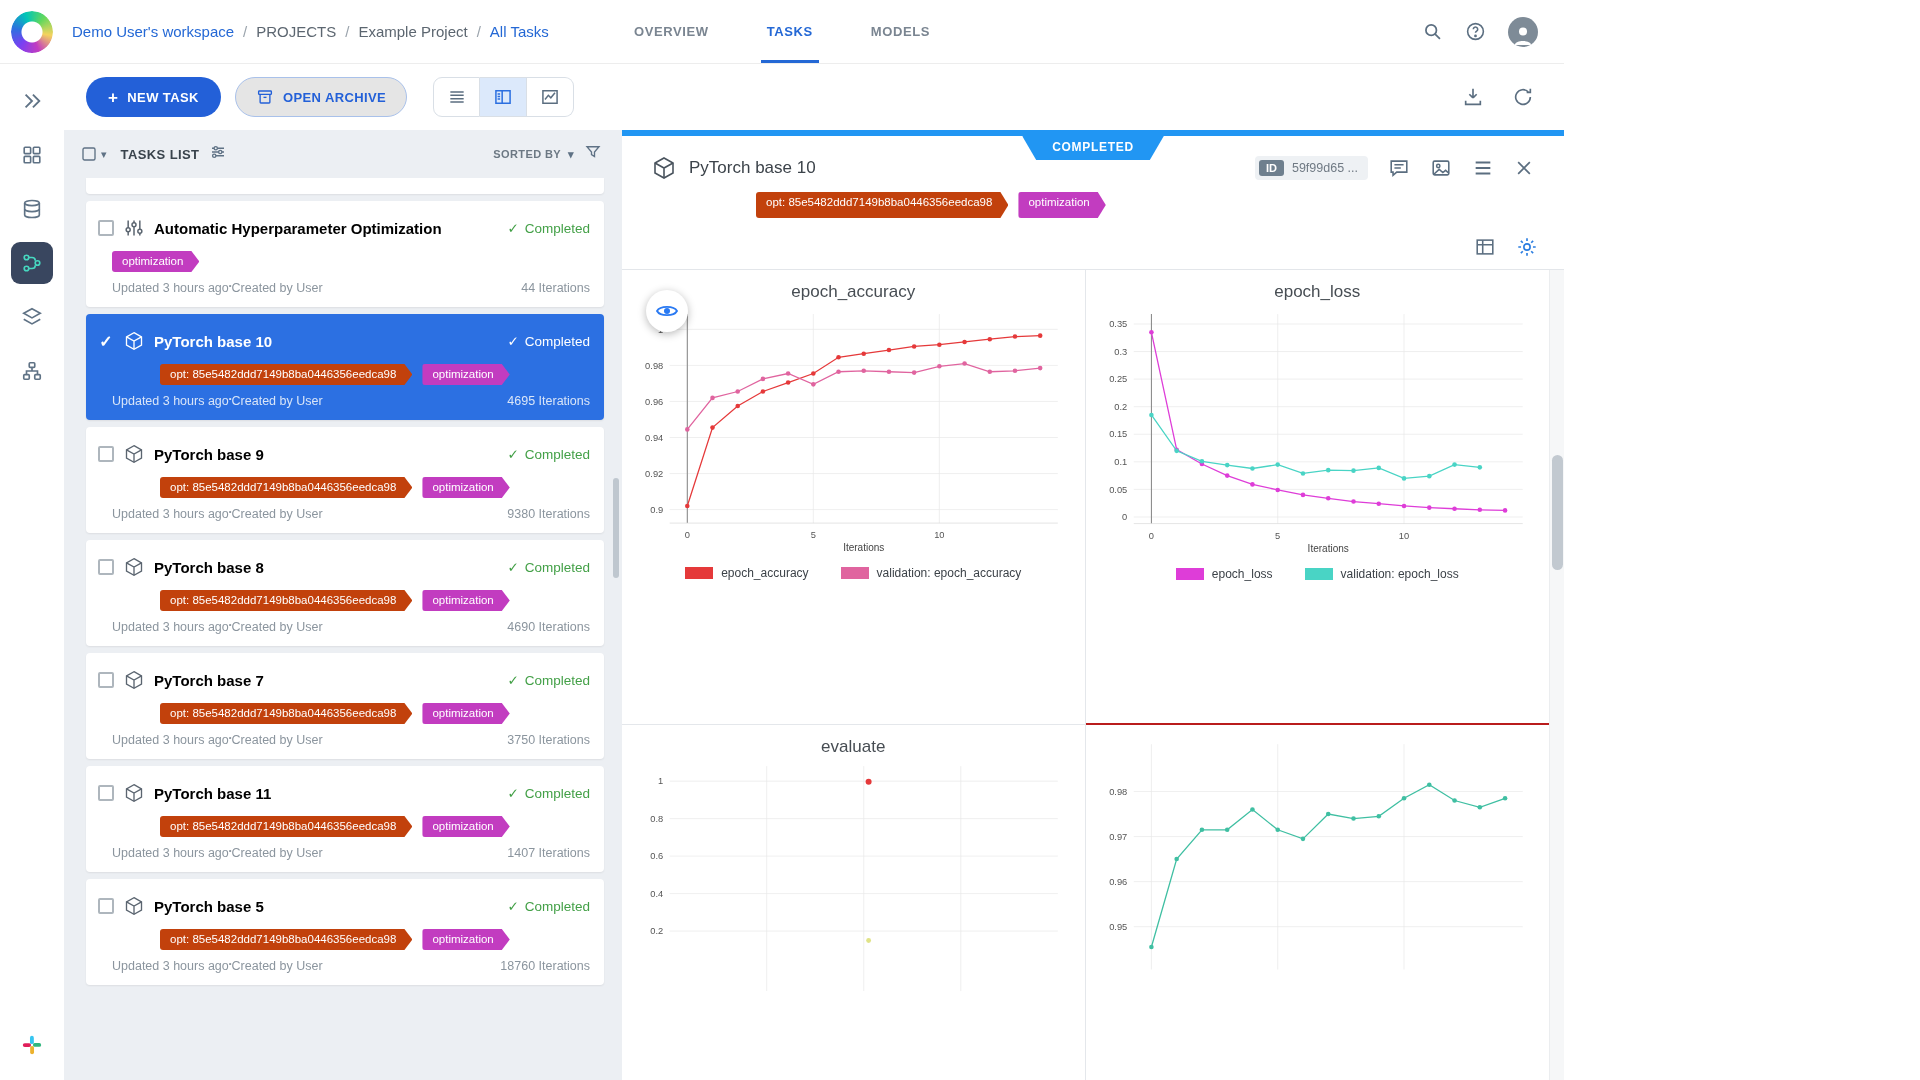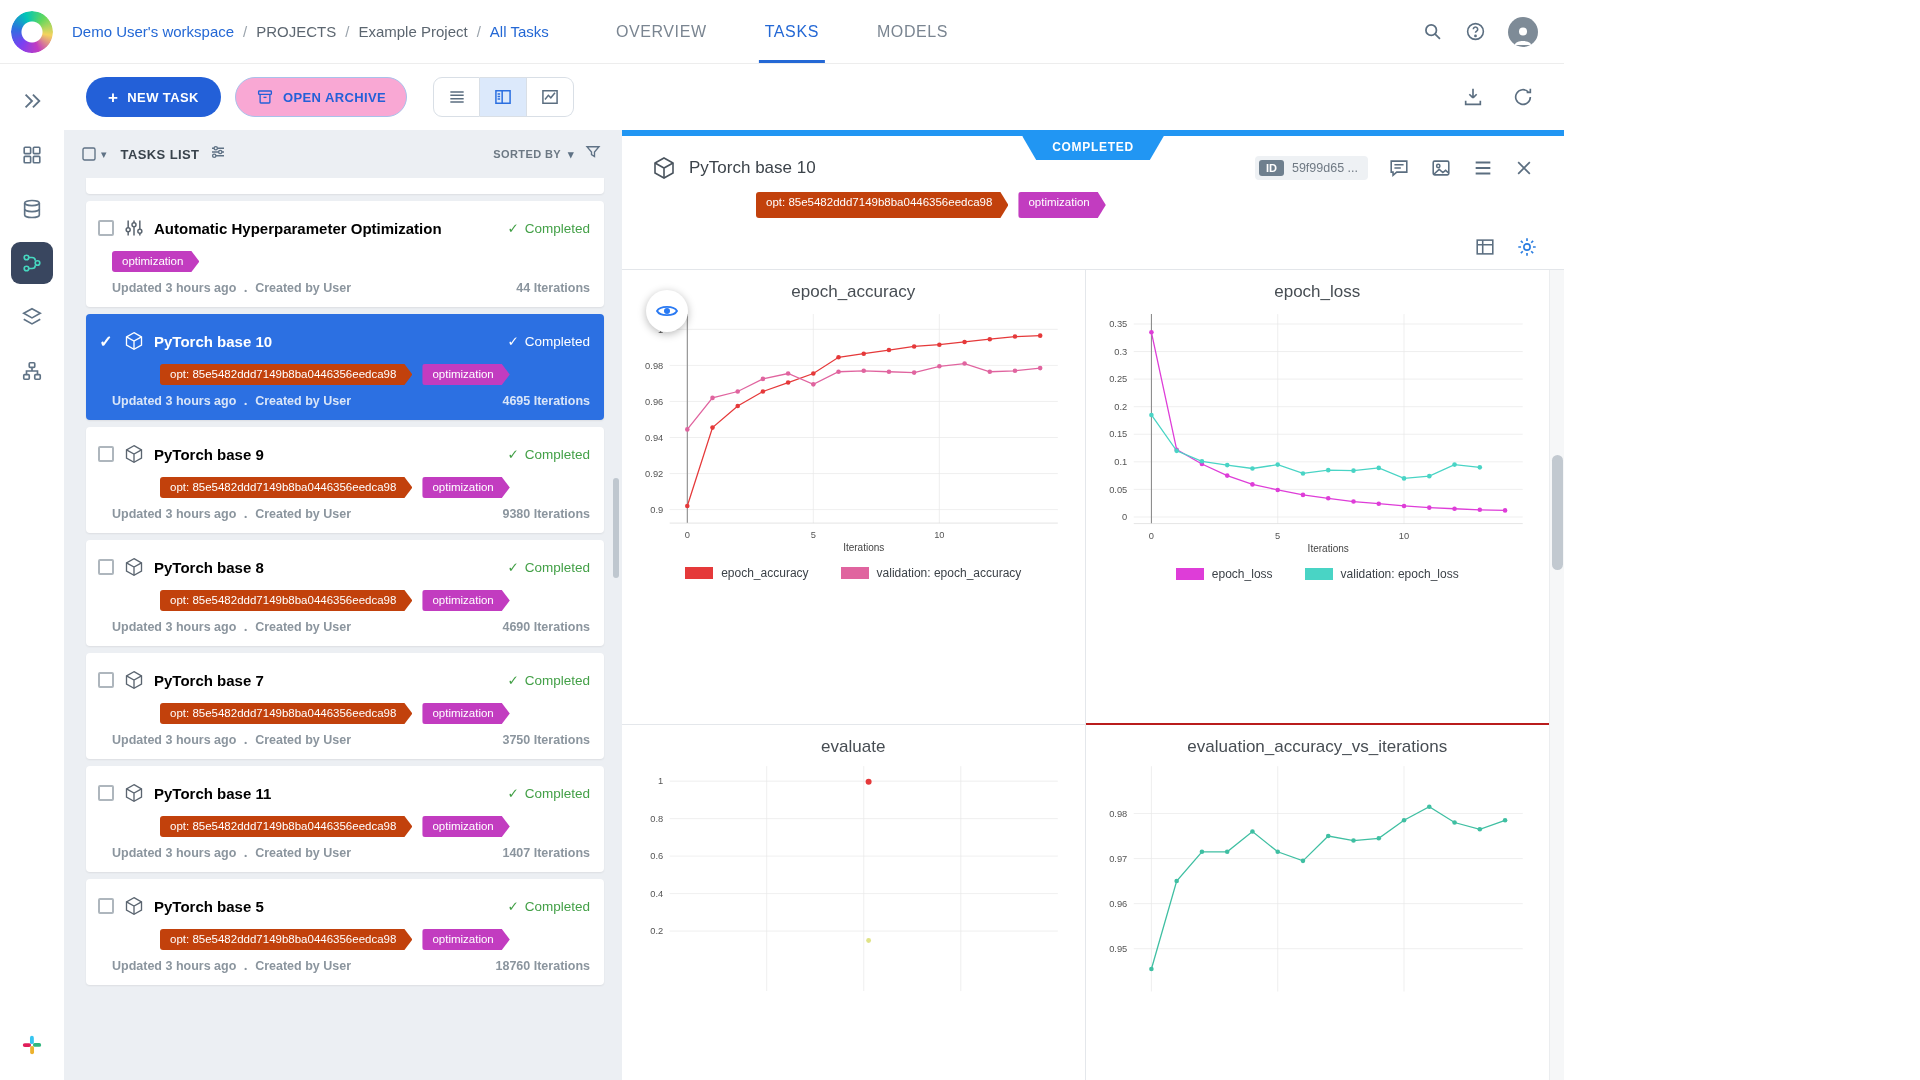--- a/index.html
+++ b/index.html
@@ -14,41 +14,41 @@
   .logo-ring { width:42px; height:42px; border-radius:50%;
     background:conic-gradient(from 220deg, #7b3ff2, #2f6fe0, #00c5b7, #63d85d, #f4d35e, #c23cc0, #7b3ff2);
     -webkit-mask:radial-gradient(circle, transparent 0 10px, #000 11px);
     mask:radial-gradient(circle, transparent 0 10px, #000 11px);
     position:relative; }
   .breadcrumb { display:flex; align-items:center; gap:9px; font-size:15px; margin-left:8px; }
   .bc-link { color:#2468d5; cursor:pointer; }
   .bc-plain { color:#5c6670; }
   .bc-sep { color:#9aa3ac; }
   .header-tabs { position:absolute; left:50%; transform:translateX(-50%); top:0; height:100%; display:flex; gap:6px; }
-  .h-tab { padding:0 26px; display:flex; align-items:center; font-size:16px; font-weight:normal; letter-spacing:.6px; color:#7a8591; position:relative; cursor:pointer; }
+  .h-tab { padding:0 26px; display:flex; align-items:center; font-size:13px; font-weight:bold; letter-spacing:.6px; color:#7a8591; position:relative; cursor:pointer; }
   .h-tab.active { color:#2468d5; }
   .h-tab.active::after { content:""; position:absolute; bottom:0; left:20px; right:20px; height:3px; background:#2468d5; }
   .header-actions { margin-left:auto; display:flex; align-items:center; gap:22px; padding-right:26px; }
   .avatar { width:30px; height:30px; border-radius:50%; background:#7e8b97; overflow:hidden; display:flex; align-items:flex-end; justify-content:center; }
 
   .body-row { flex:1; display:flex; min-height:0; }
 
   
   .sidebar { width:64px; background:#fff; display:flex; flex-direction:column; align-items:center; padding-top:16px; gap:12px; position:relative; }
   .side-icon { width:42px; height:42px; display:flex; align-items:center; justify-content:center; border-radius:9px; cursor:pointer; }
   .side-icon.active { background:#39465f; }
   .slack-pos { position:absolute; bottom:20px; }
 
   .main { flex:1; display:flex; flex-direction:column; min-width:0; }
 
   
   .toolbar { height:66px; background:#fff; display:flex; align-items:center; padding-left:22px; gap:14px; }
   .btn-primary { display:flex; align-items:center; gap:9px; background:#2360d8; color:#fff; font-size:13px; font-weight:bold; letter-spacing:.4px; border:none; border-radius:20px; height:40px; padding:0 22px; cursor:pointer; font-family:inherit; }
   .btn-primary .plus { font-size:17px; font-weight:bold; line-height:1; }
-  .btn-outline { display:flex; align-items:center; gap:9px; background:#f9a8d4; color:#2360d8; font-size:13px; font-weight:bold; letter-spacing:.4px; border:1.5px solid #a9c1ea; border-radius:20px; height:40px; padding:0 20px; cursor:pointer; font-family:inherit; }
+  .btn-outline { display:flex; align-items:center; gap:9px; background:#e5e5e5; color:#2360d8; font-size:13px; font-weight:bold; letter-spacing:.4px; border:1.5px solid #a9c1ea; border-radius:20px; height:40px; padding:0 20px; cursor:pointer; font-family:inherit; }
   .view-group { display:flex; margin-left:12px; }
   .view-btn { width:47px; height:40px; border:1px solid #d9dfe6; background:#fff; display:flex; align-items:center; justify-content:center; cursor:pointer; }
   .view-btn + .view-btn { border-left:none; }
   .view-btn:first-child { border-radius:9px 0 0 9px; }
   .view-btn:last-child { border-radius:0 9px 9px 0; }
   .view-btn.active { background:#dce9fb; }
   .toolbar-right { margin-left:auto; display:flex; align-items:center; gap:28px; padding-right:30px; }
   .icon-btn { background:none; border:none; cursor:pointer; display:flex; align-items:center; justify-content:center; padding:0; }
 
   .content-row { flex:1; display:flex; min-height:0; }
@@ -70,21 +70,21 @@
   .task-icon { color:#5b6570; display:flex; align-items:center; }
   .card.selected .task-icon { color:#fff; }
   .name { font-size:15px; font-weight:bold; color:#000000; white-space:nowrap; }
   .card.selected .name { color:#fff; }
   .status { margin-left:auto; font-size:13.5px; color:#43a047; display:flex; align-items:center; gap:6px; white-space:nowrap; }
   .card.selected .status { color:#fff; }
   .tag-row { display:flex; gap:10px; margin:8px 0 0 14px; }
   .tag { font-size:11.5px; padding:4px 16px 5px 10px; color:#fff; clip-path:polygon(0 0, calc(100% - 8px) 0, 100% 50%, calc(100% - 8px) 100%, 0 100%); border-radius:3px 0 0 3px; white-space:nowrap; }
   .tag-dark { background:#c2410c;margin-left:48px; }
   .tag-purple { background:#c23cc0; }
-  .meta-row { display:flex; align-items:flex-end; gap:8px; margin:9px 0 0 14px; font-size:12.5px; color:#8b959e;font-weight:bold; }
+  .meta-row { display:flex; align-items:flex-start; margin:9px 0 0 14px; font-size:12.5px; color:#8b959e; }
   .card.selected .meta-row { color:#d9e5f8; }
   .dot { font-size:8px; }
   .iters { margin-left:auto; }
   .t-scrollbar { position:absolute; right:3px; top:348px; width:6px; height:100px; background:#bfc7cf; border-radius:3px; cursor:pointer; }
 
   
   .detail-panel { flex:1; background:#fff; position:relative; display:flex; flex-direction:column; min-width:0; }
   .detail-topline { height:6px; background:#2196f3; flex-shrink:0; }
   .ribbon { position:absolute; top:6px; left:50%; transform:translateX(-50%); background:#2196f3; color:#fff; font-size:12px; font-weight:bold; letter-spacing:.7px; padding:4px 30px 6px; clip-path:polygon(0 0,100% 0,calc(100% - 14px) 100%,14px 100%); z-index:4; }
   .detail-header { display:flex; align-items:center; margin:14px 30px 0 30px; height:36px; flex-shrink:0; }
@@ -725,21 +725,20 @@
                   <line x1="54" y1="30.933333333333337" x2="596" y2="30.933333333333337" stroke="#e8e8e8" stroke-width="1"></line>
                   <text x="45" y="35.43333333333334" text-anchor="end" font-size="13" fill="#555">1</text>
                   <line x1="189.5" y1="10" x2="189.5" y2="324" stroke="#e8e8e8" stroke-width="1"></line>
                   <line x1="325" y1="10" x2="325" y2="324" stroke="#e8e8e8" stroke-width="1"></line>
                   <line x1="460.5" y1="10" x2="460.5" y2="324" stroke="#e8e8e8" stroke-width="1"></line>
                   <circle cx="331.8" cy="31.8" r="4.2" fill="#e5393a"></circle>
                   <circle cx="331.8" cy="253.4" r="3.4" fill="#e0e387"></circle>
                 </svg>
             </div>
             <div class="chart-cell cell-3">
-              <div class="chart-title">evaluation_accuracy_vs_iterations</div>
               <svg class="chart-svg" viewBox="0 0 620 330">
                   <line x1="54" y1="264.3400000000004" x2="596" y2="264.3400000000004" stroke="#e8e8e8" stroke-width="1"></line>
                   <text x="45" y="268.8400000000004" text-anchor="end" font-size="13" fill="#555">0.95</text>
                   <line x1="54" y1="201.54000000000036" x2="596" y2="201.54000000000036" stroke="#e8e8e8" stroke-width="1"></line>
                   <text x="45" y="206.04000000000036" text-anchor="end" font-size="13" fill="#555">0.96</text>
                   <line x1="54" y1="138.74000000000035" x2="596" y2="138.74000000000035" stroke="#e8e8e8" stroke-width="1"></line>
                   <text x="45" y="143.24000000000035" text-anchor="end" font-size="13" fill="#555">0.97</text>
                   <line x1="54" y1="75.94000000000034" x2="596" y2="75.94000000000034" stroke="#e8e8e8" stroke-width="1"></line>
                   <text x="45" y="80.44000000000034" text-anchor="end" font-size="13" fill="#555">0.98</text>
                   <line x1="78.63636363636364" y1="10" x2="78.63636363636364" y2="324" stroke="#e8e8e8" stroke-width="1"></line>

